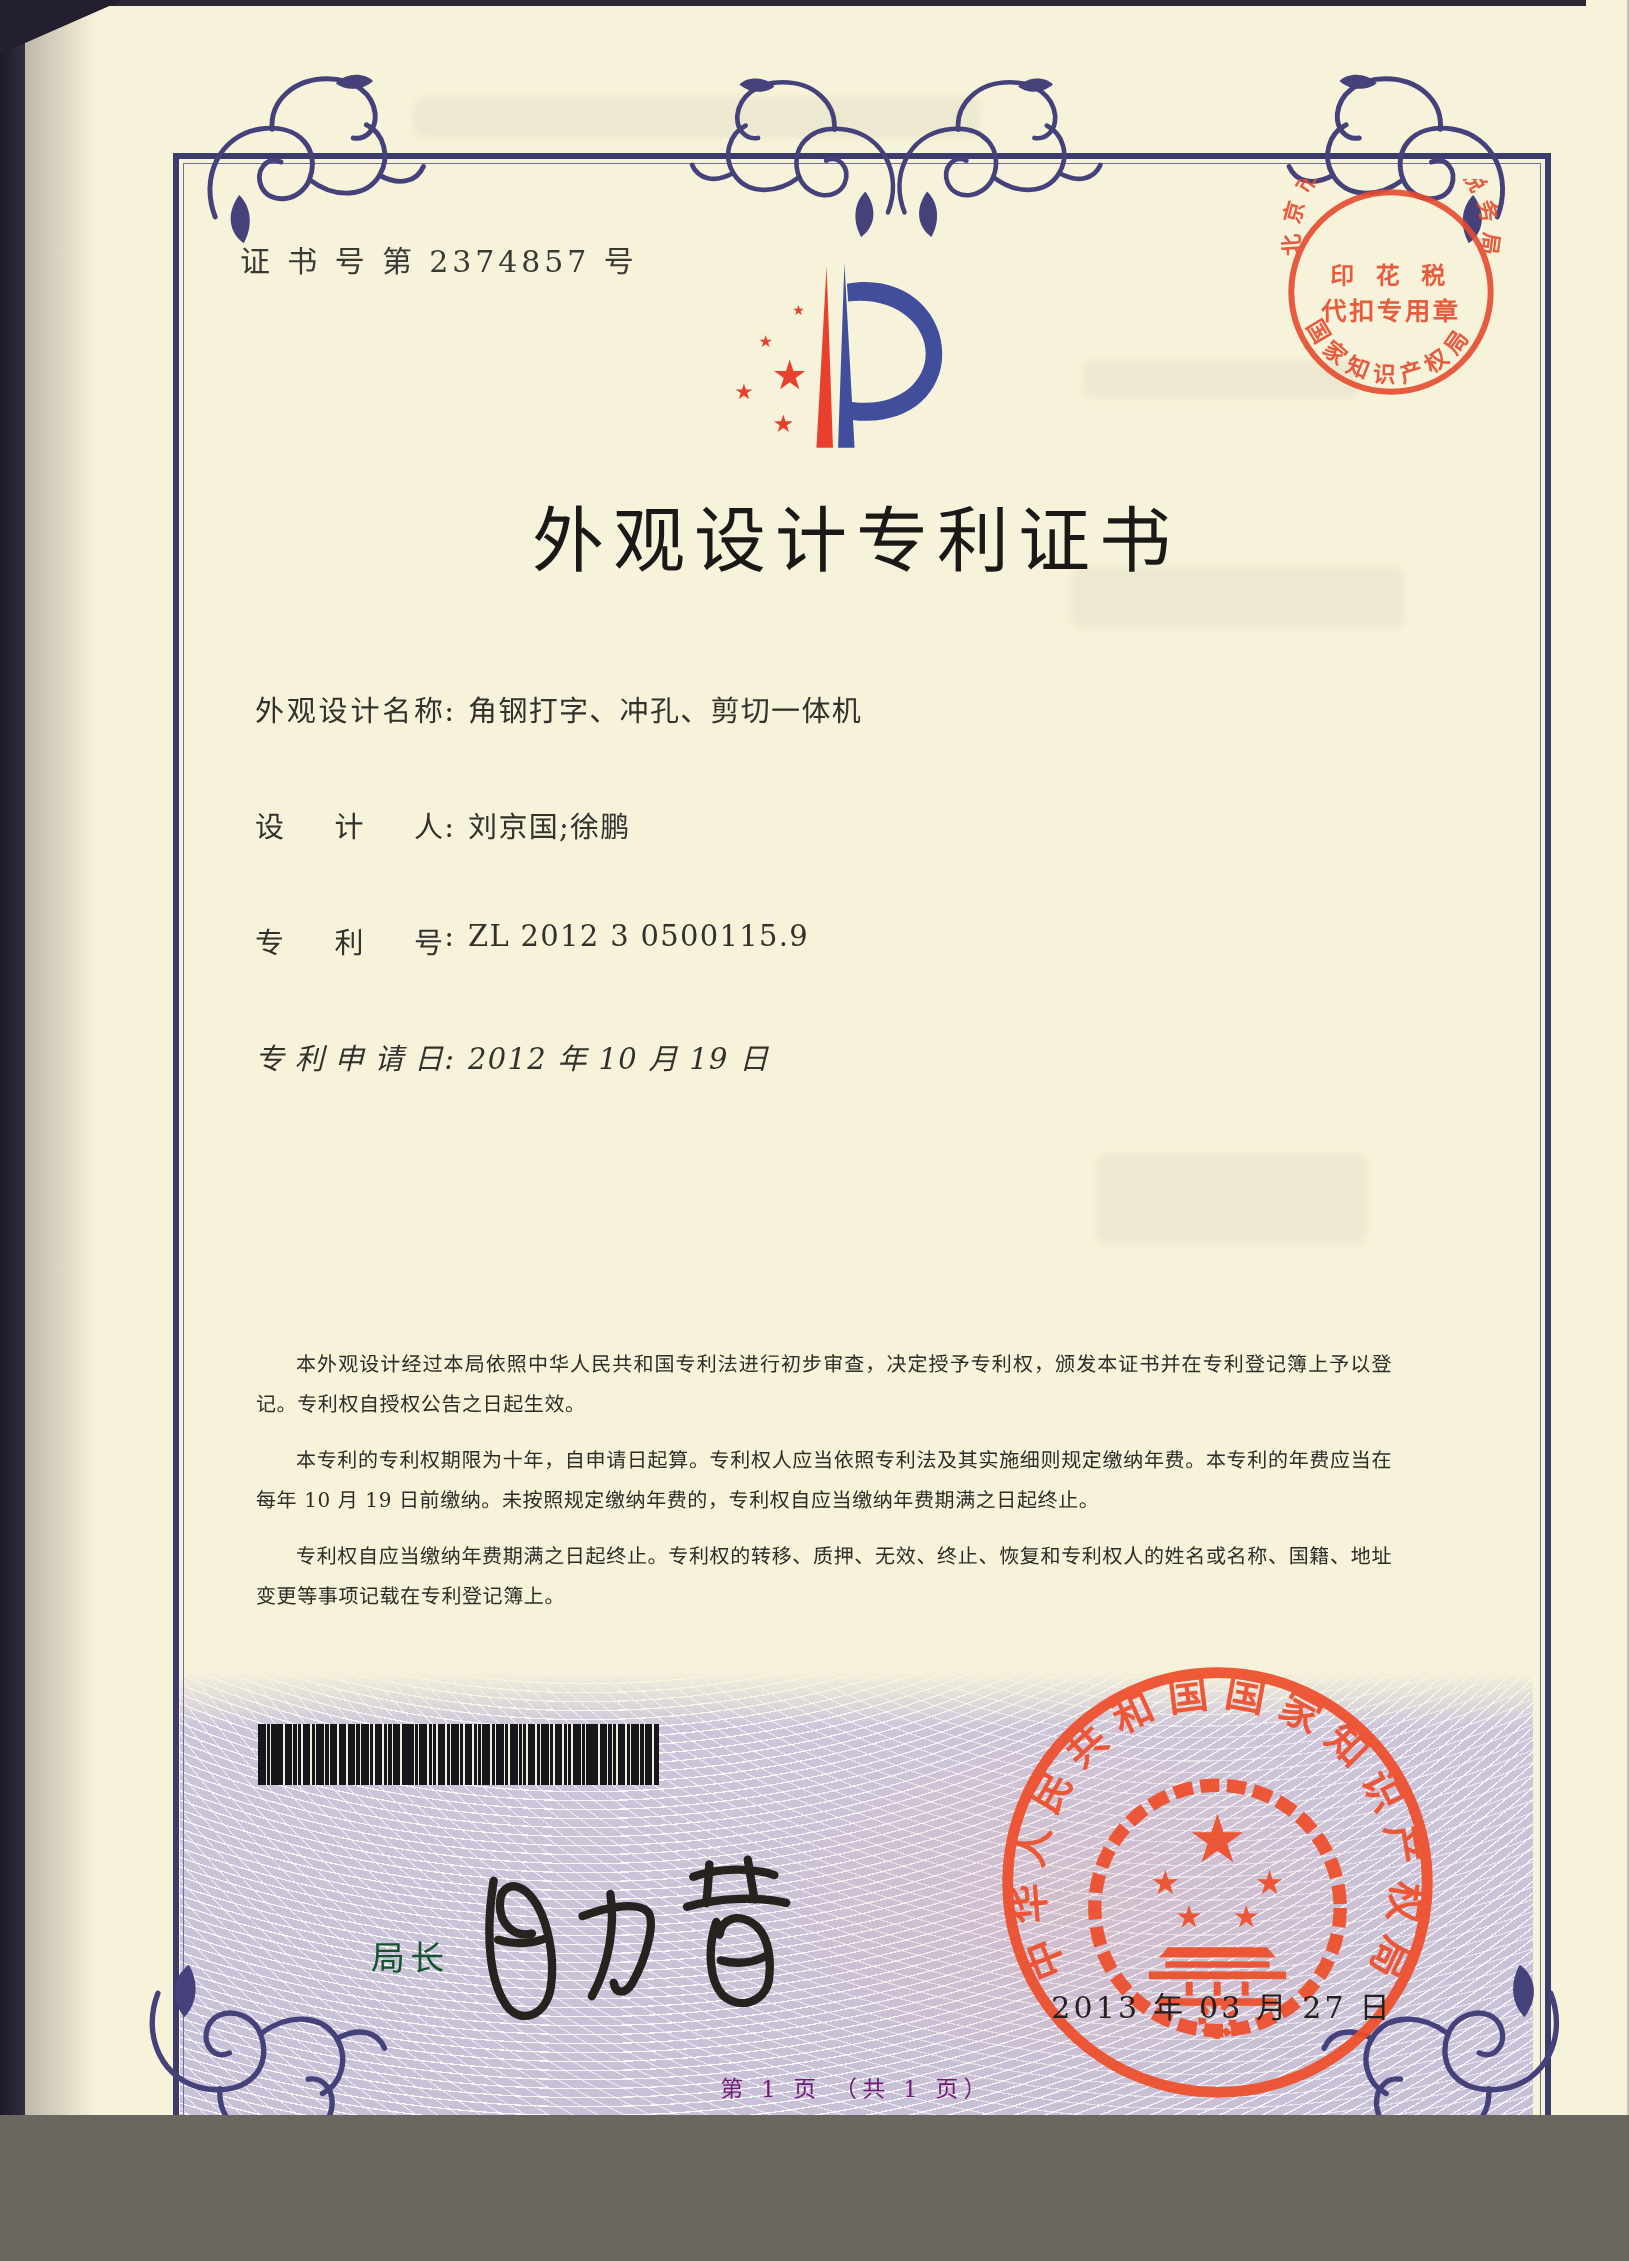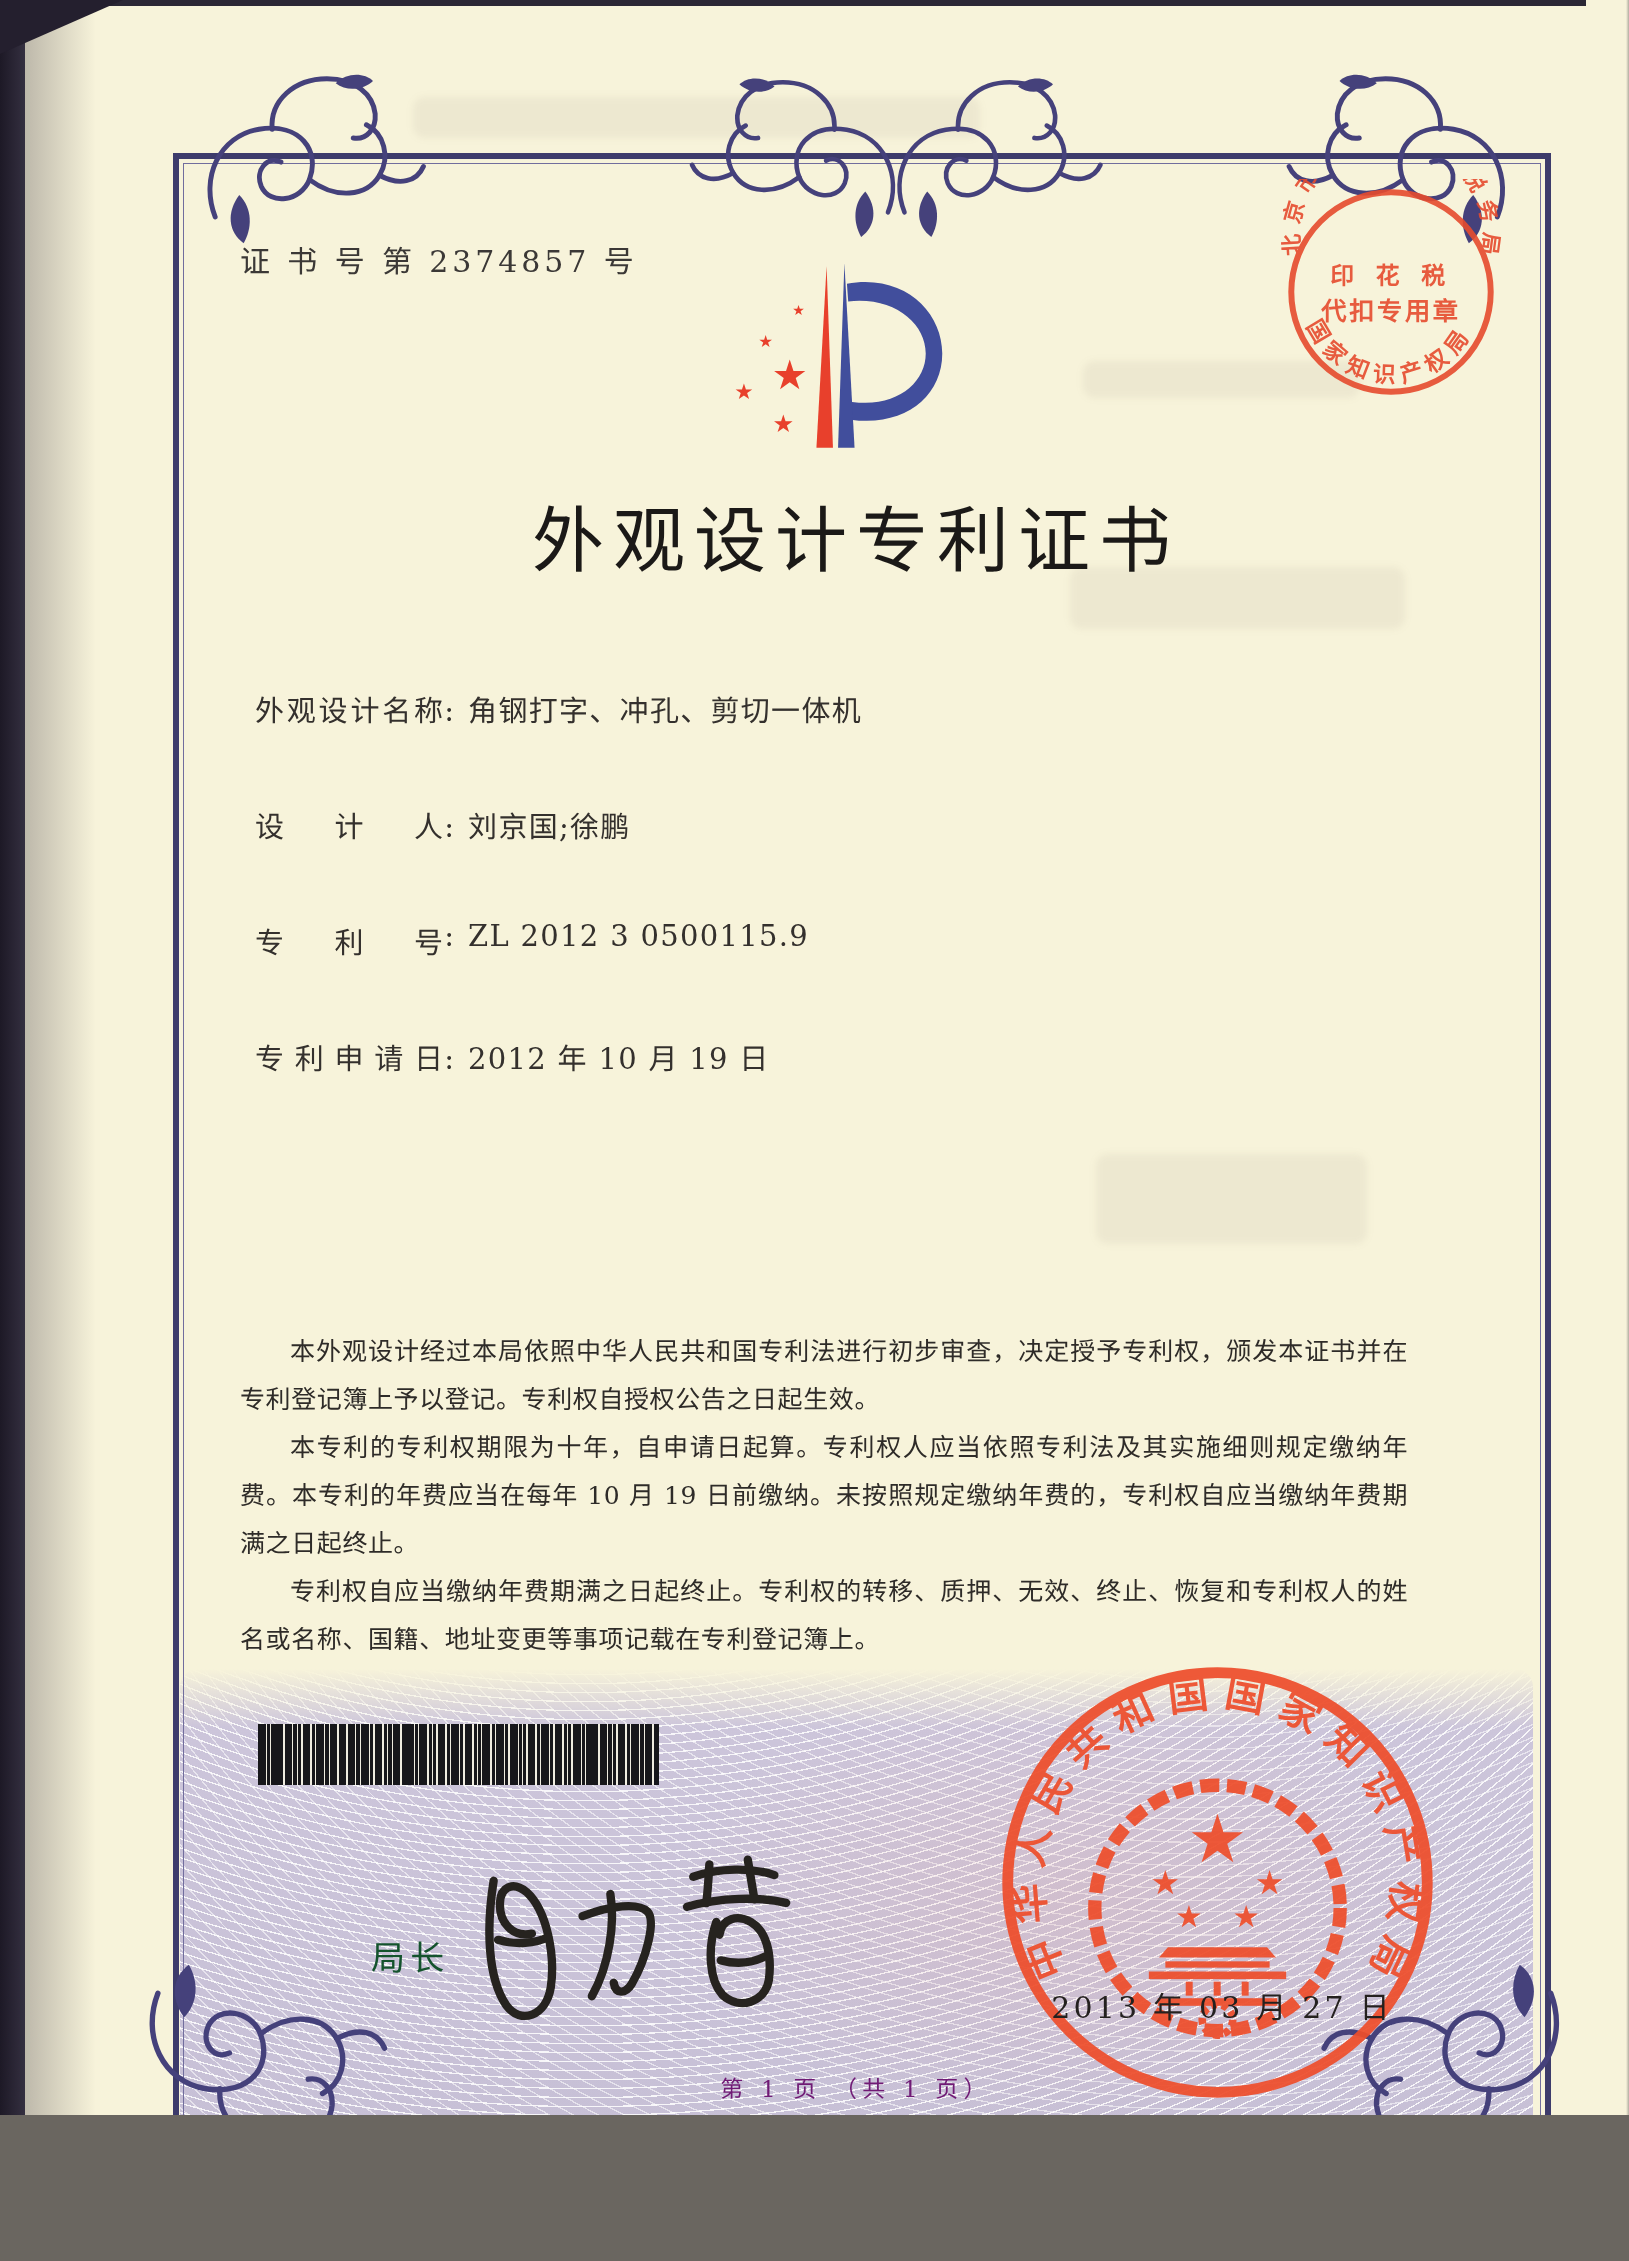--- a/index.html
+++ b/index.html
@@ -37,21 +37,21 @@
 
   .certno{position:absolute;left:240px;top:237px;font-size:30px;letter-spacing:3.9px;color:#3b3836;}
   .title{position:absolute;left:173px;top:482px;width:1366px;text-align:center;font-size:72px;font-weight:400;letter-spacing:9px;color:#1b1917;}
 
   .field{position:absolute;left:255px;font-size:29px;color:#34302d;white-space:nowrap;}
   .flabel{display:inline-block;width:188px;text-align:justify;text-align-last:justify;vertical-align:top;}
   .fcolon{display:inline-block;margin:0 14px 0 1.3px;}
   .fvalue{letter-spacing:1.3px;}
 
   .bodytext{position:absolute;left:240px;top:1328px;width:1168px;color:#2e2b28;}
-  .bodytext p{margin:0;font-size:25px;line-height:48px;text-indent:2em;text-align:justify;letter-spacing:0.6px;}
+  .bodytext p{margin:16px;font-size:20px;line-height:40px;text-indent:2em;text-align:justify;letter-spacing:0.6px;}
 
   .barcode{
     position:absolute;left:258px;top:1724px;width:401px;height:61px;
     background:
       repeating-linear-gradient(90deg,#17171b 0 2.6px,rgba(0,0,0,0) 2.6px 4.5px),
       repeating-linear-gradient(90deg,#17171b 0 1.3px,rgba(0,0,0,0) 1.3px 7px),
       repeating-linear-gradient(90deg,#17171b 0 3.9px,rgba(0,0,0,0) 3.9px 15px),
       linear-gradient(#efece0,#efece0);
   }
 
@@ -128,21 +128,21 @@
 
   <div class="field" style="top:687px;">
     <span class="flabel">外观设计名称</span><span class="fcolon">:</span><span class="fvalue">角钢打字、冲孔、剪切一体机</span>
   </div>
   <div class="field" style="top:803px;">
     <span class="flabel">设计人</span><span class="fcolon">:</span><span class="fvalue">刘京国;徐鹏</span>
   </div>
   <div class="field" style="top:919px;">
     <span class="flabel">专利号</span><span class="fcolon">:</span><span class="fvalue">ZL 2012 3 0500115.9</span>
   </div>
-  <div class="field" style="top:1035px;">
+  <div class="field" style="top:1035px;font-style:italic;">
     <span class="flabel">专利申请日</span><span class="fcolon">:</span><span class="fvalue">2012 年 10 月 19 日</span>
   </div>
 
   <div class="bodytext">
     <p>本外观设计经过本局依照中华人民共和国专利法进行初步审查，决定授予专利权，颁发本证书并在专利登记簿上予以登记。专利权自授权公告之日起生效。</p>
     <p>本专利的专利权期限为十年，自申请日起算。专利权人应当依照专利法及其实施细则规定缴纳年费。本专利的年费应当在每年 10 月 19 日前缴纳。未按照规定缴纳年费的，专利权自应当缴纳年费期满之日起终止。</p>
     <p>专利权自应当缴纳年费期满之日起终止。专利权的转移、质押、无效、终止、恢复和专利权人的姓名或名称、国籍、地址变更等事项记载在专利登记簿上。</p>
   </div>
 
   <div class="barcode"></div>

